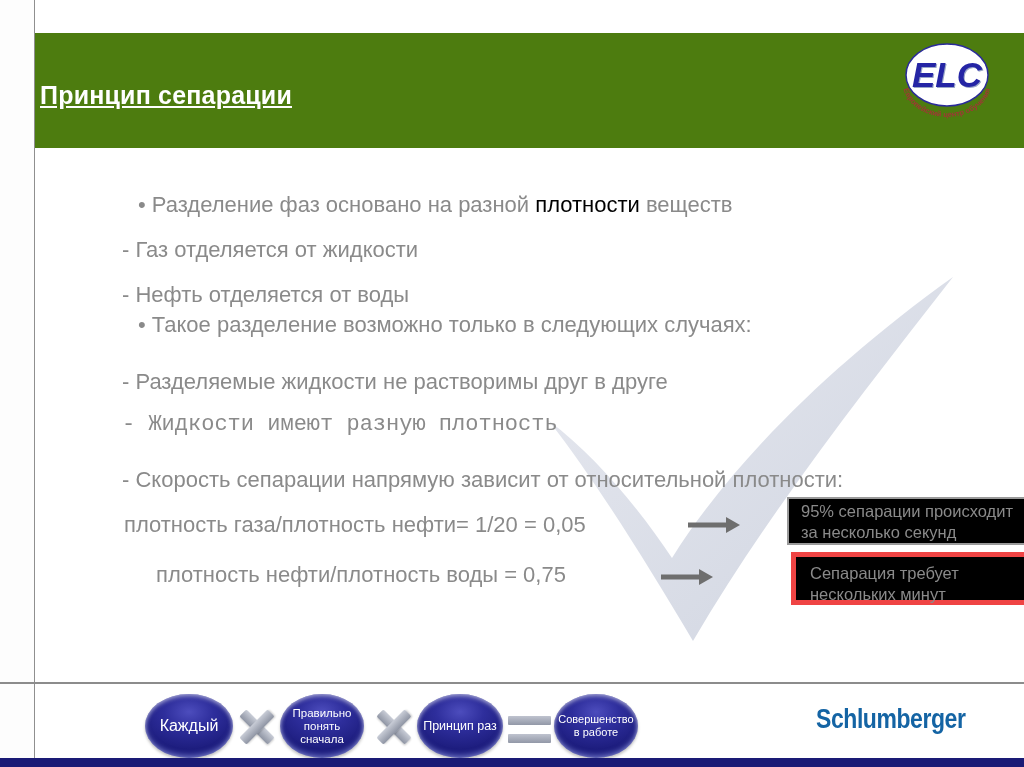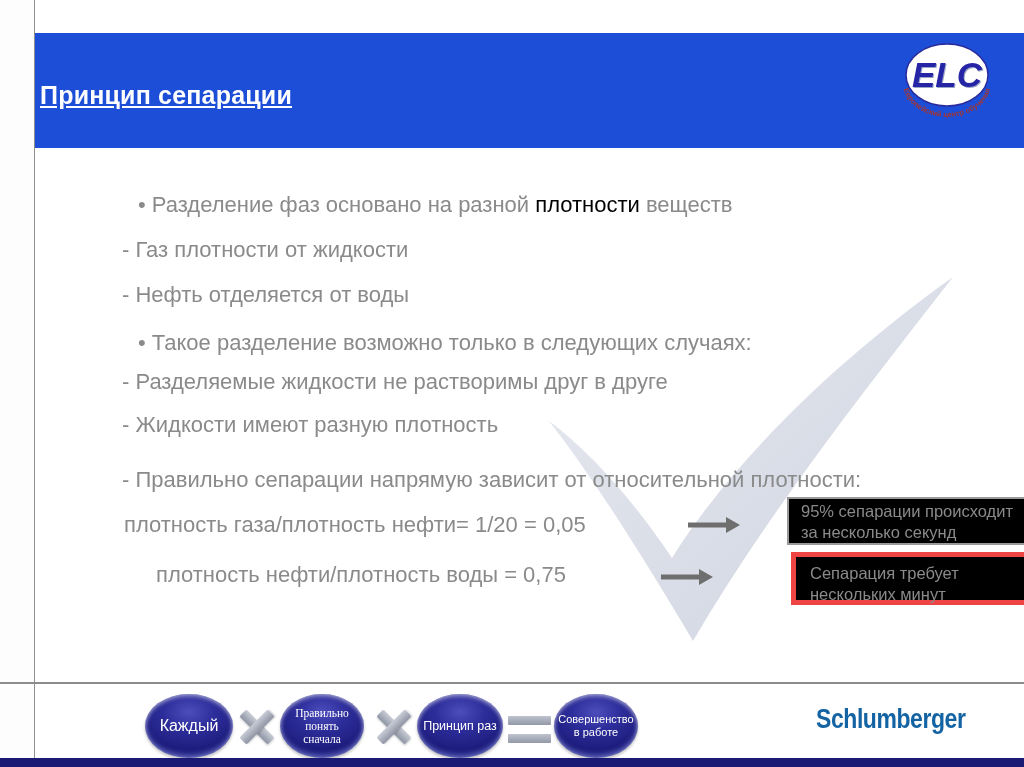--- a/index.html
+++ b/index.html
@@ -4,21 +4,21 @@
 <style>
   html,body{margin:0;padding:0;background:#ffffff;}
   .slide{
     position:relative;width:1024px;height:767px;background:#ffffff;
     font-family:"Liberation Sans", sans-serif;overflow:hidden;
   }
   
   .edge-line{position:absolute;left:2px;top:0;width:1px;height:767px;background:#d9d9d9;}
   .side-strip{position:absolute;left:0;top:0;width:35px;height:767px;background:#fdfdfd;border-right:1px solid #8f8f8f;box-sizing:border-box;}
   
-  .header-bar{position:absolute;left:35px;top:33px;width:989px;height:115px;background:#1d4ed8;}
+  .header-bar{position:absolute;left:35px;top:33px;width:989px;height:115px;background:#4d7c0f;}
   .slide-title{
     position:absolute;left:5px;top:48px;color:#ffffff;font-size:25px;font-weight:bold;
     text-decoration:underline;white-space:nowrap;letter-spacing:.2px;
   }
   .elc-svg{position:absolute;right:24px;top:4px;}
   
   .check-svg{position:absolute;left:0;top:0;pointer-events:none;}
   
   .line{position:absolute;color:#8a8a8a;font-size:22px;white-space:nowrap;}
   .hl{color:#000000;}
@@ -34,21 +34,21 @@
   
   .foot-line{position:absolute;left:0;top:682px;width:1024px;height:2px;background:#8c8c8c;}
   .bottom-strip{position:absolute;left:0;top:758px;width:1024px;height:9px;background:#1a1a75;}
   .oval{
     position:absolute;border-radius:50%;
     background:radial-gradient(ellipse 62% 58% at 50% 28%, #4d4dbd 0%, #2e2e9c 45%, #1d1d7e 100%);
     box-shadow:inset 0 2px 4px rgba(255,255,255,.55), inset 0 -3px 5px rgba(150,160,235,.5), 0 2px 3px rgba(0,0,0,.25);
     color:#ffffff;display:flex;align-items:center;justify-content:center;text-align:center;
   }
   .oval.o1{left:145px;top:694px;width:88px;height:64px;font-size:16px;}
-  .oval.o2{left:280px;top:694px;width:84px;height:64px;font-size:11.5px;line-height:13px;padding:0 8px;box-sizing:border-box;font-family:Liberation Serif, serif;}
+  .oval.o2{left:280px;top:694px;width:84px;height:64px;font-size:11.5px;line-height:13px;padding:0 8px;box-sizing:border-box;}
   .oval.o3{left:417px;top:694px;width:86px;height:64px;font-size:12.5px;}
   .oval.o4{left:554px;top:694px;width:84px;height:64px;font-size:11px;line-height:13px;padding:0 4px;box-sizing:border-box;}
   .xmark{position:absolute;width:36px;height:36px;}
   .xmark.x1{left:239px;top:709px;}
   .xmark.x2{left:376px;top:709px;}
   .xbar{position:absolute;left:-2px;top:13px;width:40px;height:10px;border-radius:2px;
     background:linear-gradient(180deg,#c9cdd7,#8e94a3);box-shadow:1px 1px 2px rgba(0,0,0,.18);}
   .xbar.r1{transform:rotate(45deg);}
   .xbar.r2{transform:rotate(-45deg);}
   .eqbar{position:absolute;left:508px;width:43px;height:9px;border-radius:1px;
@@ -90,26 +90,26 @@
       <path id="elcArc" d="M 3 46 A 44 34 0 0 0 91 46" fill="none"></path>
       <text font-size="7.5" fill="#a03636" font-family="Liberation Sans, sans-serif" font-weight="bold">
         <textPath href="#elcArc" startOffset="50%" text-anchor="middle">Европейский центр обучения</textPath>
       </text>
     </svg>
   </div>
 
   <div class="line" style="left:138px;top:192px;">
     <span>• Разделение фаз основано на разной </span><span class="hl">плотности</span><span> веществ</span>
   </div>
-  <div class="line" style="left:122px;top:237px;">- Газ плотности от жидкости</div>
+  <div class="line" style="left:122px;top:237px;">- Газ отделяется от жидкости</div>
   <div class="line" style="left:122px;top:282px;">- Нефть отделяется от воды</div>
-  <div class="line" style="left:138px;top:330px;">• Такое разделение возможно только в следующих случаях:</div>
+  <div class="line" style="left:138px;top:312px;">• Такое разделение возможно только в следующих случаях:</div>
   <div class="line" style="left:122px;top:369px;">- Разделяемые жидкости не растворимы друг в друге</div>
-  <div class="line" style="left:122px;top:412px;">- Жидкости имеют разную плотность</div>
-  <div class="line" style="left:122px;top:467px;">- Правильно сепарации напрямую зависит от относительной плотности:</div>
+  <div class="line" style="left:122px;top:412px;font-family:Liberation Mono, monospace;">- Жидкости имеют разную плотность</div>
+  <div class="line" style="left:122px;top:467px;">- Скорость сепарации напрямую зависит от относительной плотности:</div>
   <div class="line" style="left:124px;top:512px;">плотность газа/плотность нефти= 1/20 = 0,05</div>
   <div class="line" style="left:124px;top:562px;margin-left:32px;">плотность нефти/плотность воды = 0,75</div>
 
   <svg class="arrow-svg" style="left:688px;top:516px;" width="52" height="18" viewBox="0 0 52 18">
     <rect x="0" y="6.5" width="38" height="5" fill="#6e6e6e"></rect>
     <polygon points="38,1 52,9 38,17" fill="#6e6e6e"></polygon>
   </svg>
   <svg class="arrow-svg" style="left:661px;top:568px;" width="52" height="18" viewBox="0 0 52 18">
     <rect x="0" y="6.5" width="38" height="5" fill="#6e6e6e"></rect>
     <polygon points="38,1 52,9 38,17" fill="#6e6e6e"></polygon>

